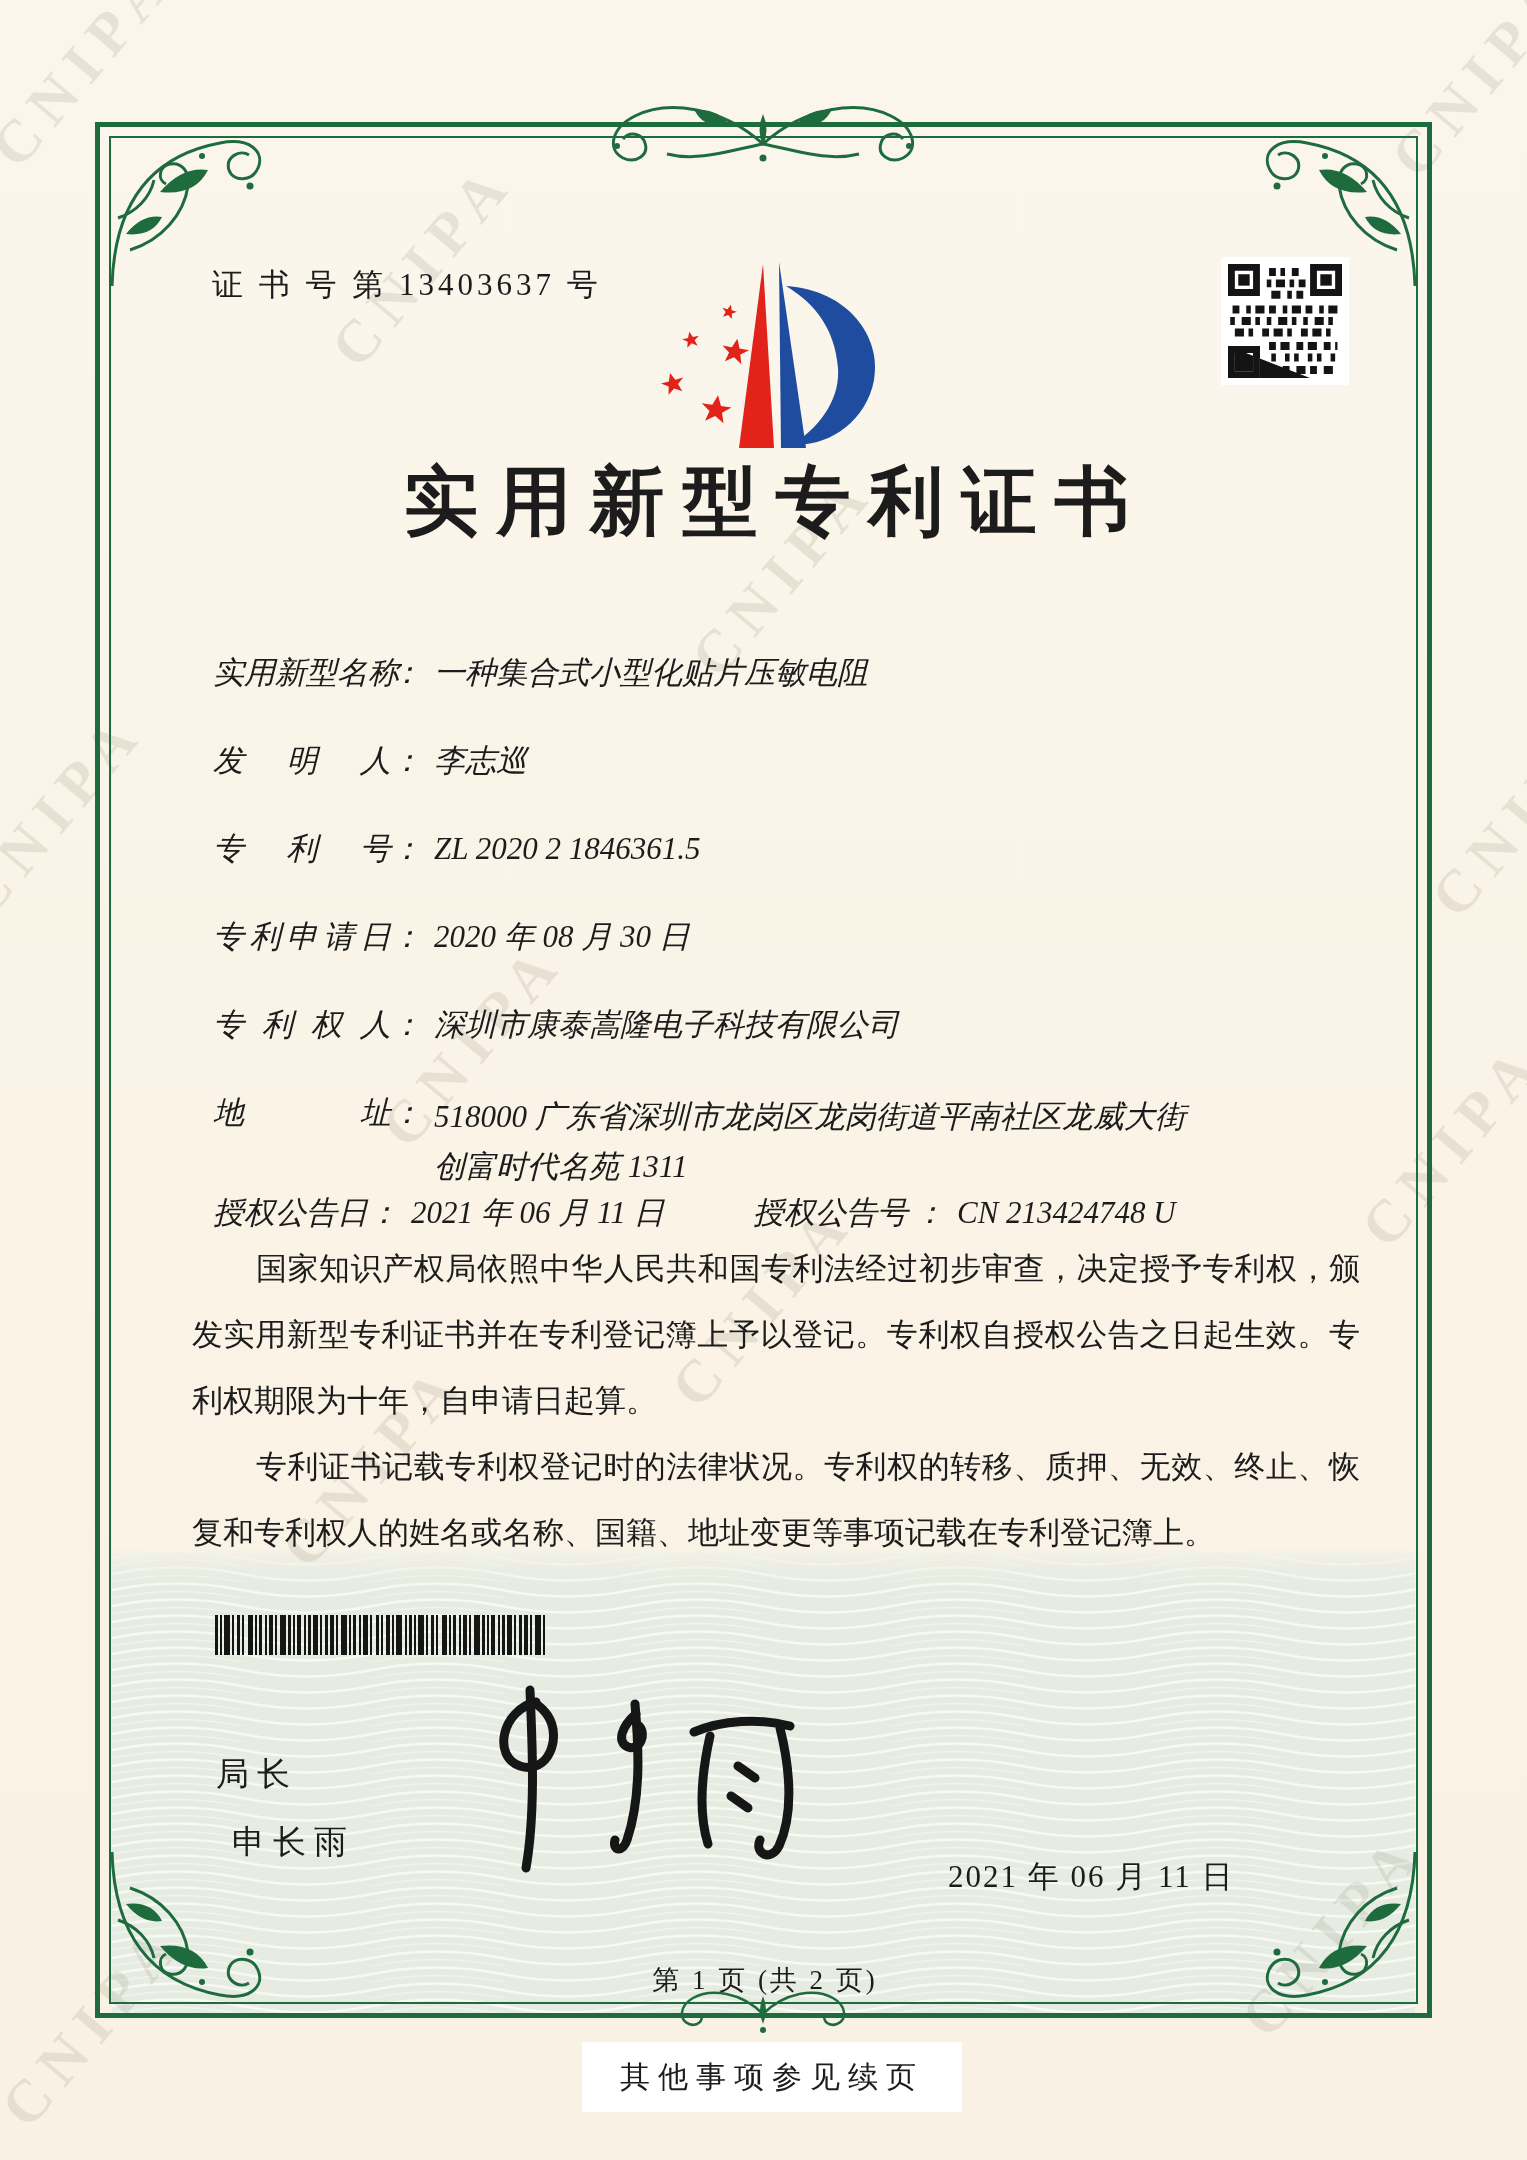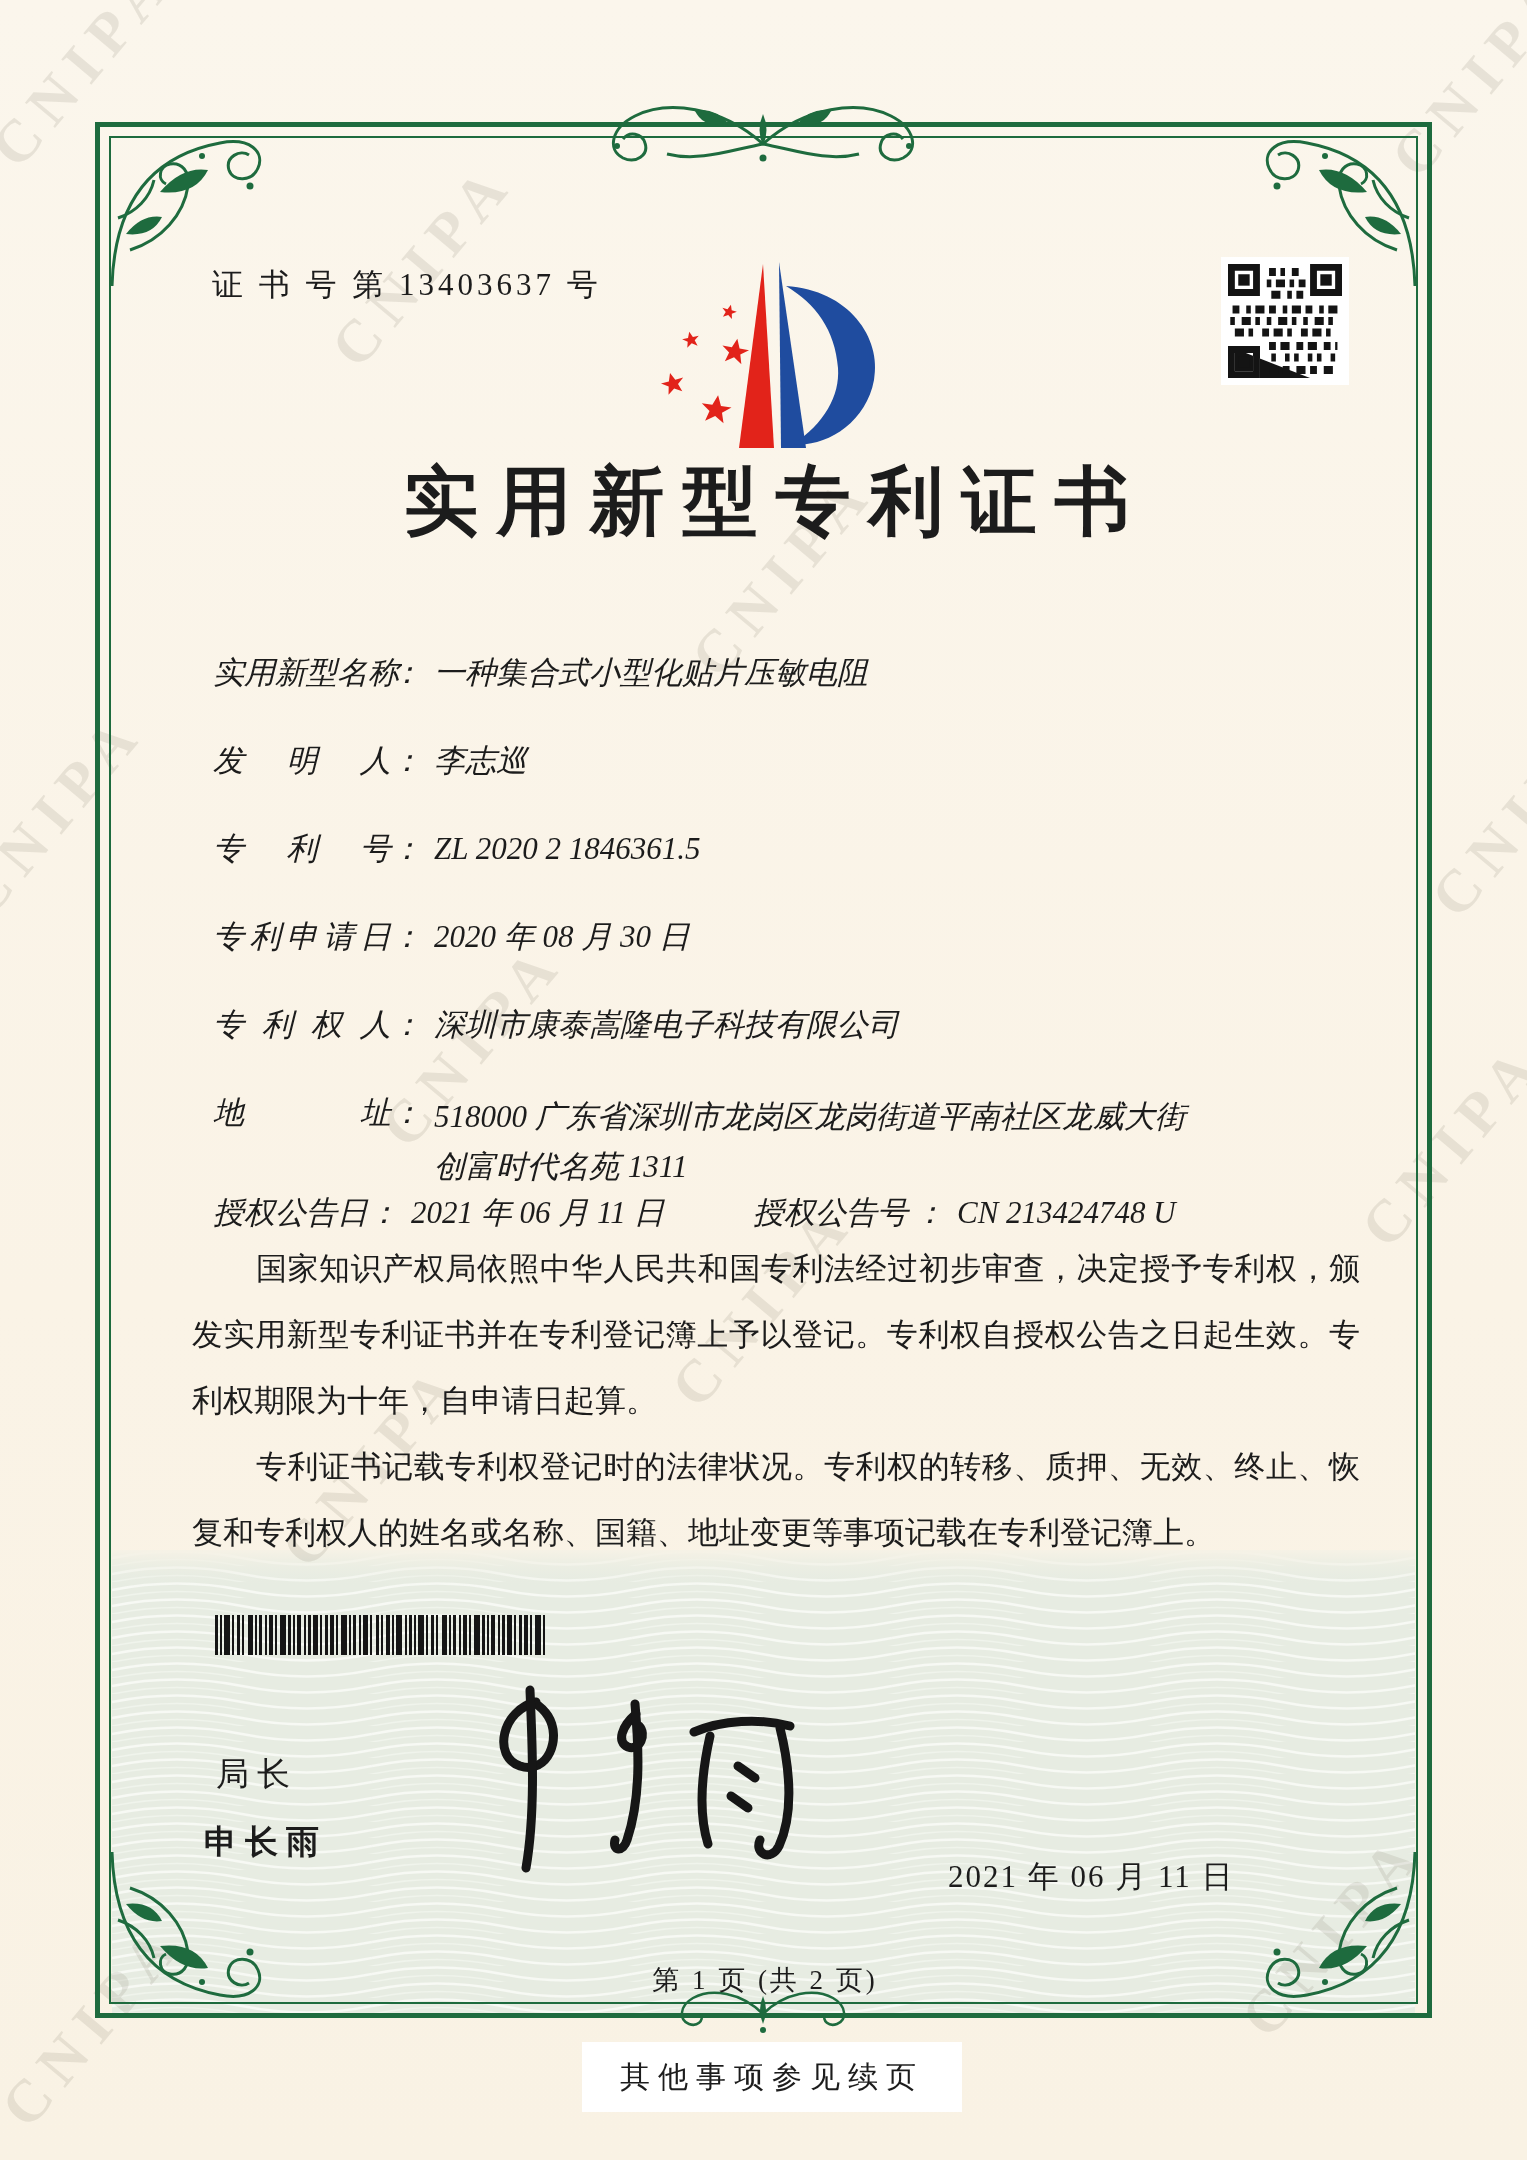--- a/index.html
+++ b/index.html
@@ -50,21 +50,21 @@
   .addr-block { display:inline-block; vertical-align:top; margin-left:12px; white-space:normal; width:930px; line-height:50px; }
   .grant-right { position:absolute; left:540px; top:0; white-space:nowrap; }
   .grant-right .f-colon { margin-left:6px; }
   
   .paras { position:absolute; left:192px; top:1236px; width:1168px; font-size:31px; line-height:66px; text-align:justify; }
   .paras p { margin:0; text-indent:64px; }
   
   .barcode { position:absolute; left:213px; top:1615px; width:336px; height:40px; }
   .barcode svg { display:block; width:100%; height:100%; }
   .sig-title { position:absolute; left:216px; top:1752px; font-size:33px; letter-spacing:8px;text-align:right; }
-  .sig-name  { position:absolute; left:204px; top:1820px; font-size:33px; letter-spacing:8px;font-weight:bold; }
+  .sig-name  { position:absolute; left:232px; top:1820px; font-size:33px; letter-spacing:8px; }
   .sig-script{ position:absolute; left:438px; top:1680px; width:380px; height:200px; }
   .sig-script svg { width:100%; height:100%; }
   .sig-date  { position:absolute; left:948px; top:1856px; font-size:31px; letter-spacing:2px; }
   .page-info { position:absolute; left:0; right:0; top:1962px; text-align:center; font-size:27px; letter-spacing:3px; padding-left:3px; }
   .note-box {
     position:absolute; left:582px; top:2042px; width:380px; height:70px;
     background:#ffffff; text-align:center; line-height:70px; font-size:30px; letter-spacing:8px; padding-left:0;
   }
 </style>
 </head>

